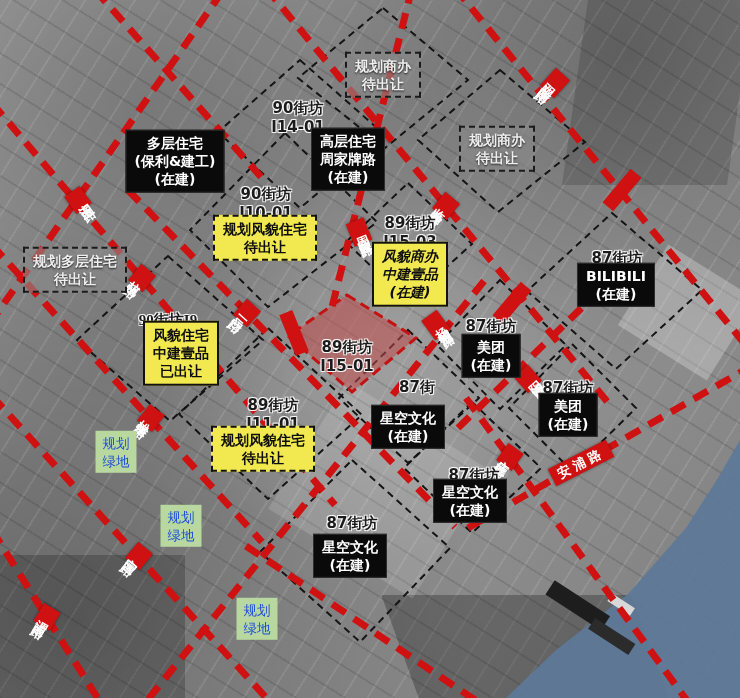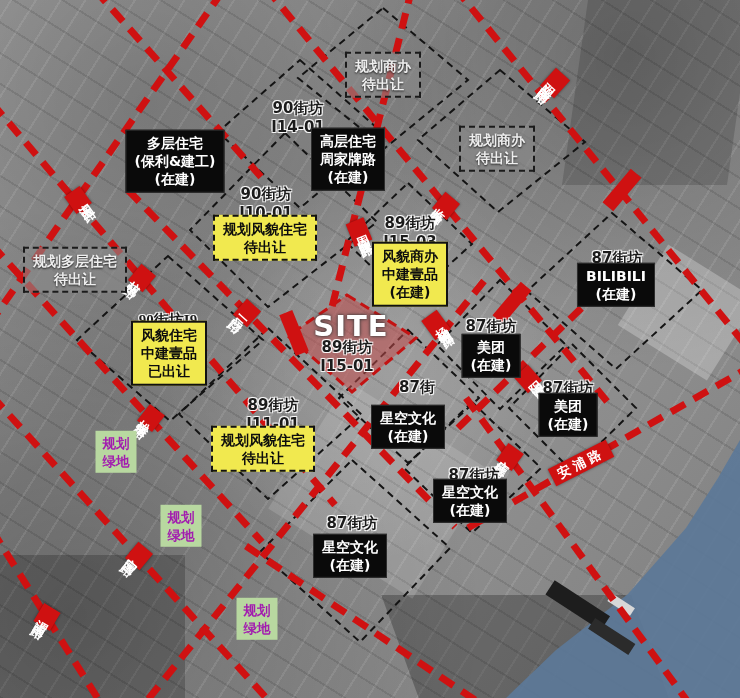--- a/index.html
+++ b/index.html
@@ -28,21 +28,21 @@
     color:#1b1b1b;font-weight:bold;font-size:15px;line-height:1.25;
     text-shadow:-1px -1px 0 rgba(255,255,255,.85),1px -1px 0 rgba(255,255,255,.85),
                 -1px 1px 0 rgba(255,255,255,.85),1px 1px 0 rgba(255,255,255,.85);
   }
   .box{font-weight:bold;font-size:14px;line-height:1.3;padding:3px 8px;}
   .box.black{background:#0a0a0a;color:#fff;border:1px solid #2e2e2e;}
   .box.ysolid{background:#f1e94f;color:#0d0d0d;border:2px solid #111;}
   .box.ydash{background:#f1e94f;color:#0d0d0d;border:2px dashed #111;}
   .box.gdash{background:rgba(138,138,138,0.6);color:#eee;border:2px dashed #1b1b1b;
              text-shadow:0 1px 2px rgba(0,0,0,0.8);}
-  .green{background:#b8d8a0;color:#a21caf;font-weight:bold;font-size:13.5px;
+  .green{background:#b8d8a0;color:#1d4ed8;font-weight:normal;font-size:13.5px;
          line-height:1.35;padding:3px 7px;}
   .site-title{
     color:#fff;font-weight:800;font-size:29px;letter-spacing:1px;
     text-shadow:0 0 4px rgba(60,60,60,.9),0 0 2px rgba(60,60,60,.9);
   }
 </style>
 </head>
 <body>
 
 <div class="map">
@@ -125,21 +125,20 @@
   <div class="lbl blk" style="left:617px;top:258px;transform:translate(-50%,-50%);">87街坊</div>
   <div class="lbl blk" style="left:168px;top:320px;transform:translate(-50%,-50%);font-family:Liberation Serif, serif;">90街坊I9</div>
   <div class="lbl blk" style="left:491px;top:326px;transform:translate(-50%,-50%);">87街坊</div>
   <div class="lbl blk" style="left:568px;top:388px;transform:translate(-50%,-50%);">87街坊</div>
   <div class="lbl blk" style="left:273px;top:415px;transform:translate(-50%,-50%);">89街坊
 I11-01</div>
   <div class="lbl blk" style="left:417px;top:387px;transform:translate(-50%,-50%);">87街</div>
   <div class="lbl blk" style="left:474px;top:475px;transform:translate(-50%,-50%);">87街坊</div>
   <div class="lbl blk" style="left:352px;top:523px;transform:translate(-50%,-50%);">87街坊</div>
 
-  <div class="lbl site-title" style="left:351px;top:326px;transform:translate(-50%,-50%);">SITE</div>
   <div class="lbl blk" style="left:347px;top:357px;transform:translate(-50%,-50%);">89街坊
 I15-01</div>
 
   <div class="lbl box black" style="left:175px;top:161px;transform:translate(-50%,-50%);">多层住宅
 (保利&amp;建工)
 (在建)</div>
   <div class="lbl box black" style="left:348px;top:159px;transform:translate(-50%,-50%);">高层住宅
 周家牌路
 (在建)</div>
   <div class="lbl box black" style="left:616px;top:285px;transform:translate(-50%,-50%);">BILIBILI
@@ -148,24 +147,24 @@
 (在建)</div>
   <div class="lbl box black" style="left:568px;top:415px;transform:translate(-50%,-50%);">美团
 (在建)</div>
   <div class="lbl box black" style="left:408px;top:427px;transform:translate(-50%,-50%);">星空文化
 (在建)</div>
   <div class="lbl box black" style="left:470px;top:501px;transform:translate(-50%,-50%);">星空文化
 (在建)</div>
   <div class="lbl box black" style="left:350px;top:556px;transform:translate(-50%,-50%);">星空文化
 (在建)</div>
 
-  <div class="lbl box ysolid" style="left:410px;top:274px;transform:translate(-50%,-50%);">风貌商办
+  <div class="lbl box ysolid" style="left:410px;top:274px;transform:translate(-50%,-50%);font-style:italic;">风貌商办
 中建壹品
 (在建)</div>
-  <div class="lbl box ysolid" style="left:169px;top:353px;transform:translate(-50%,-50%);">风貌住宅
+  <div class="lbl box ysolid" style="left:181px;top:353px;transform:translate(-50%,-50%);">风貌住宅
 中建壹品
 已出让</div>
   <div class="lbl box ydash" style="left:265px;top:238px;transform:translate(-50%,-50%);">规划风貌住宅
 待出让</div>
   <div class="lbl box ydash" style="left:263px;top:449px;transform:translate(-50%,-50%);">规划风貌住宅
 待出让</div>
 
   <div class="lbl box gdash" style="left:383px;top:75px;transform:translate(-50%,-50%);">规划商办
 待出让</div>
   <div class="lbl box gdash" style="left:497px;top:149px;transform:translate(-50%,-50%);">规划商办

